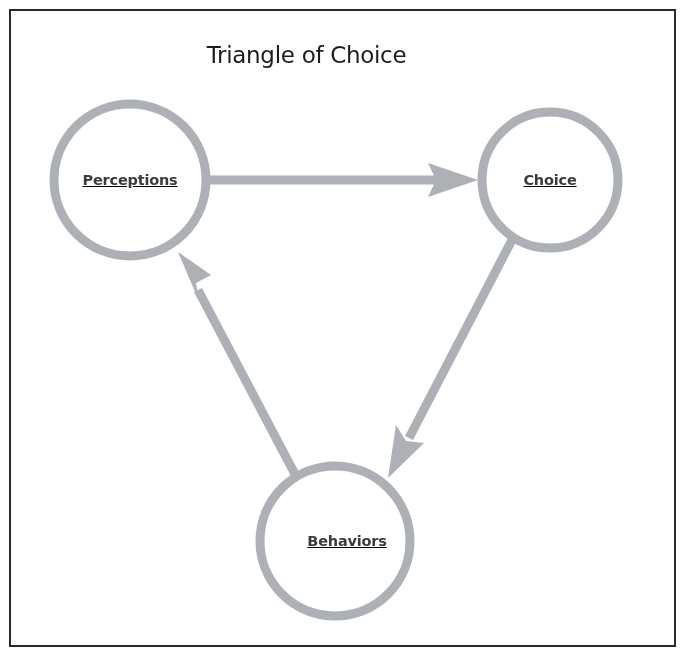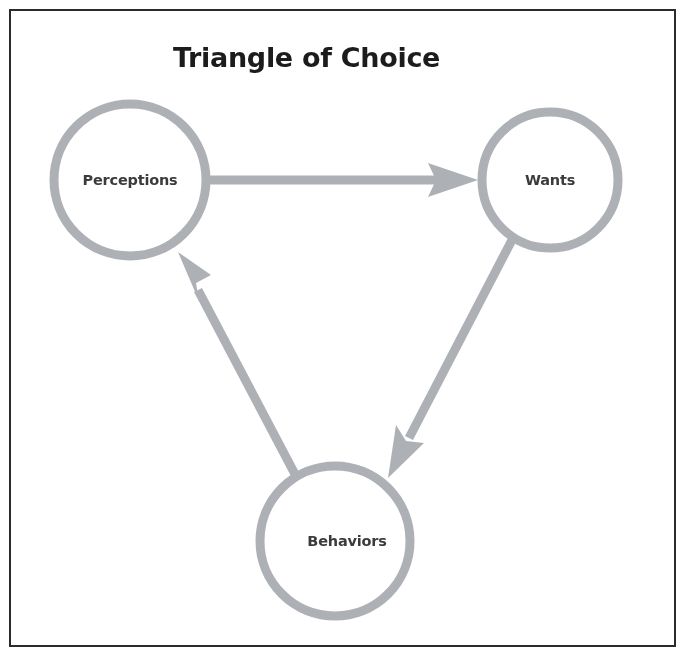--- a/index.html
+++ b/index.html
@@ -33,35 +33,36 @@
     height: 658px;
   }
 
   #diagram-title {
     position: absolute;
     left: 0;
     top: 42px;
     width: 613px;
     text-align: center;
     font-family: "DejaVu Sans", "Liberation Sans", sans-serif;
-    font-weight: bold;
-    font-size: 27px;
+    font-weight: normal;
+    font-size: 23px;
     letter-spacing: -0.3px;
     color: #1c1c1c;
     user-select: none;
   }
 
   .node {
     position: absolute;
     border-radius: 50%;
     box-sizing: border-box;
     background: transparent;
     display: flex;
     align-items: center;
     justify-content: center;
+    text-decoration: underline;
   }
   .node-label {
     font-family: "DejaVu Sans", "Liberation Sans", sans-serif;
     font-weight: bold;
     font-size: 14.5px;
     letter-spacing: -0.2px;
     color: #3b3b3b;
     text-align: center;
     user-select: none;
   }
@@ -106,18 +107,18 @@
   <circle cx="335" cy="541" r="75" fill="#ffffff" stroke="#adb1b6" stroke-width="9"></circle>
 </svg>
 
 <div id="diagram-title">Triangle of Choice</div>
 
 <div class="node" id="node-perceptions">
   <span class="node-label">Perceptions</span>
 </div>
 
 <div class="node" id="node-wants">
-  <span class="node-label">Wants</span>
+  <span class="node-label">Choice</span>
 </div>
 
 <div class="node" id="node-behaviors">
   <span class="node-label">Behaviors</span>
 </div>
 
 </body></html>

